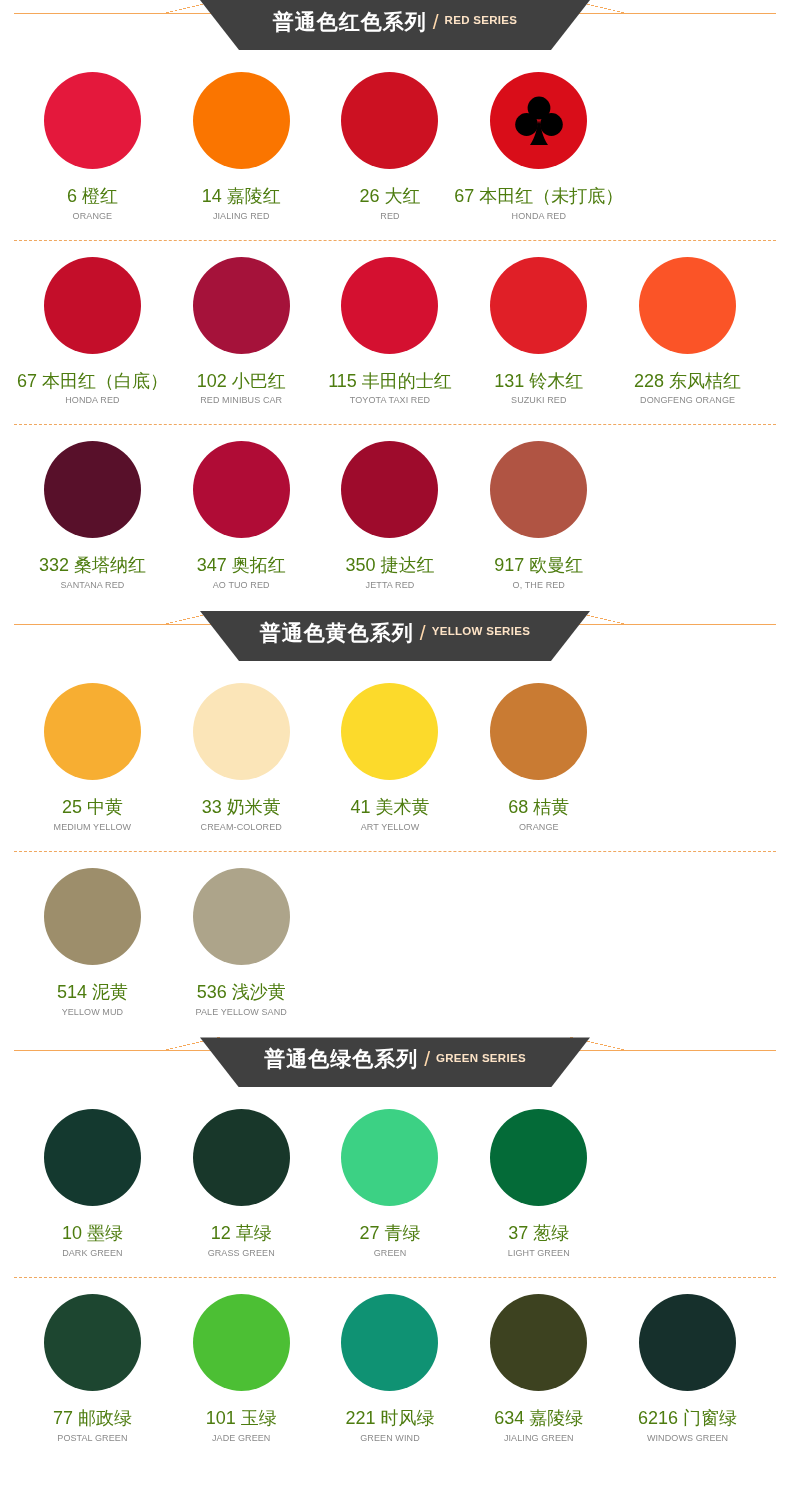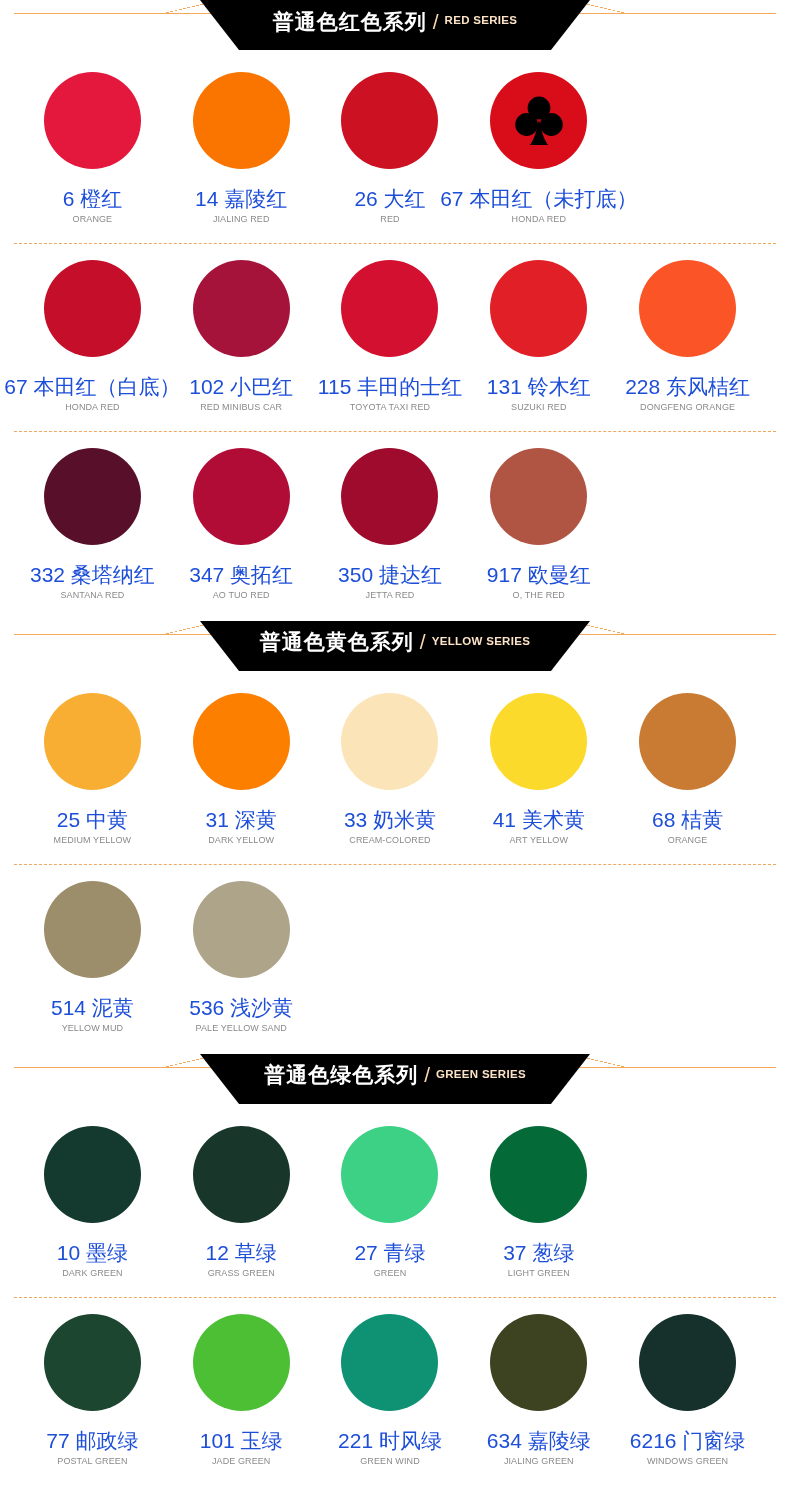--- a/index.html
+++ b/index.html
@@ -33,21 +33,21 @@
     height: 1px;
     background: #f5a85a;
   }
   .banner-rule.left  { left: 14px;  width: 206px; }
   .banner-rule.right { right: 14px; width: 206px; }
 
   .banner-shape {
     position: relative;
     width: 390px;
     height: 50px;
-    background: #000000;
+    background: #404040;
     clip-path: polygon(0% 0%, 100% 0%, 90% 100%, 10% 100%);
     display: flex;
     align-items: center;
     justify-content: center;
     padding-bottom: 8px;
   }
 
   
   .banner-wing {
     position: absolute;
@@ -111,22 +111,22 @@
     position: relative;
     display: flex;
     align-items: center;
     justify-content: center;
   }
 
   .club-icon { width: 48px; height: 52px; display:block; }
 
   .name-cn {
     margin-top: 18px;
-    font-size: 21px;
-    color: #1d4ed8;
+    font-size: 18px;
+    color: #4d7c0f;
     line-height: 1.1;
     white-space: nowrap;
     text-align: center;
   }
   .name-en {
     margin-top: 5px;
     font-size: 9px;
     color: #8a8a8a;
     letter-spacing: 0.1px;
     line-height: 1.1;
@@ -258,25 +258,20 @@
       </div>
     </div>
     <div class="rows">
         <div class="row">
           <div class="cell">
     <div class="swatch" style="background: rgb(247, 174, 50);"></div>
     <div class="name-cn">25 中黄</div>
     <div class="name-en">MEDIUM YELLOW</div>
   </div>
           <div class="cell">
-    <div class="swatch" style="background: rgb(252, 127, 0);"></div>
-    <div class="name-cn">31 深黄</div>
-    <div class="name-en">DARK YELLOW</div>
-  </div>
-          <div class="cell">
     <div class="swatch" style="background: rgb(251, 229, 184);"></div>
     <div class="name-cn">33 奶米黄</div>
     <div class="name-en">CREAM-COLORED</div>
   </div>
           <div class="cell">
     <div class="swatch" style="background: rgb(252, 218, 43);"></div>
     <div class="name-cn">41 美术黄</div>
     <div class="name-en">ART YELLOW</div>
   </div>
           <div class="cell">

